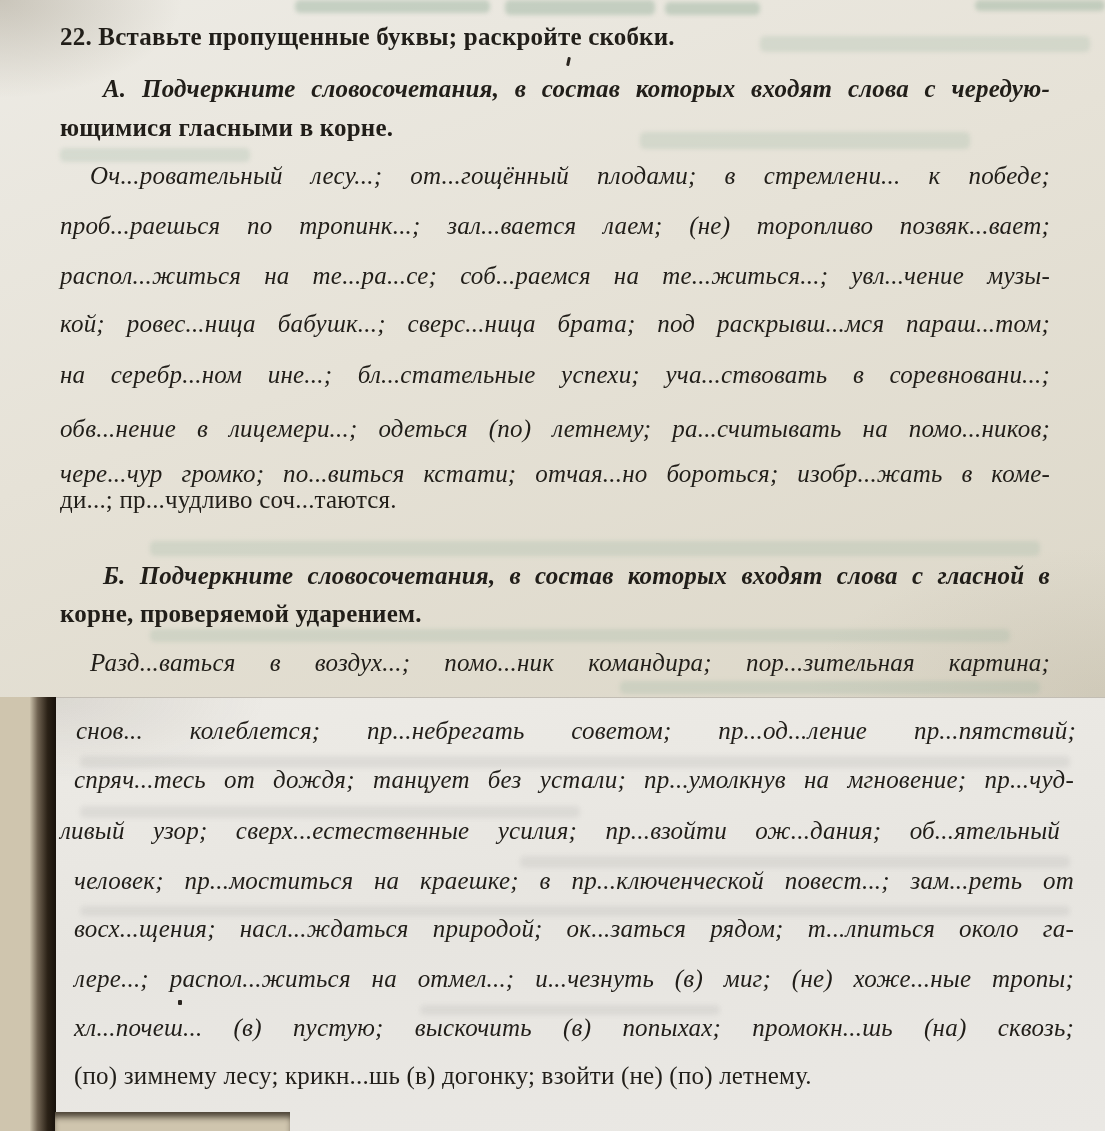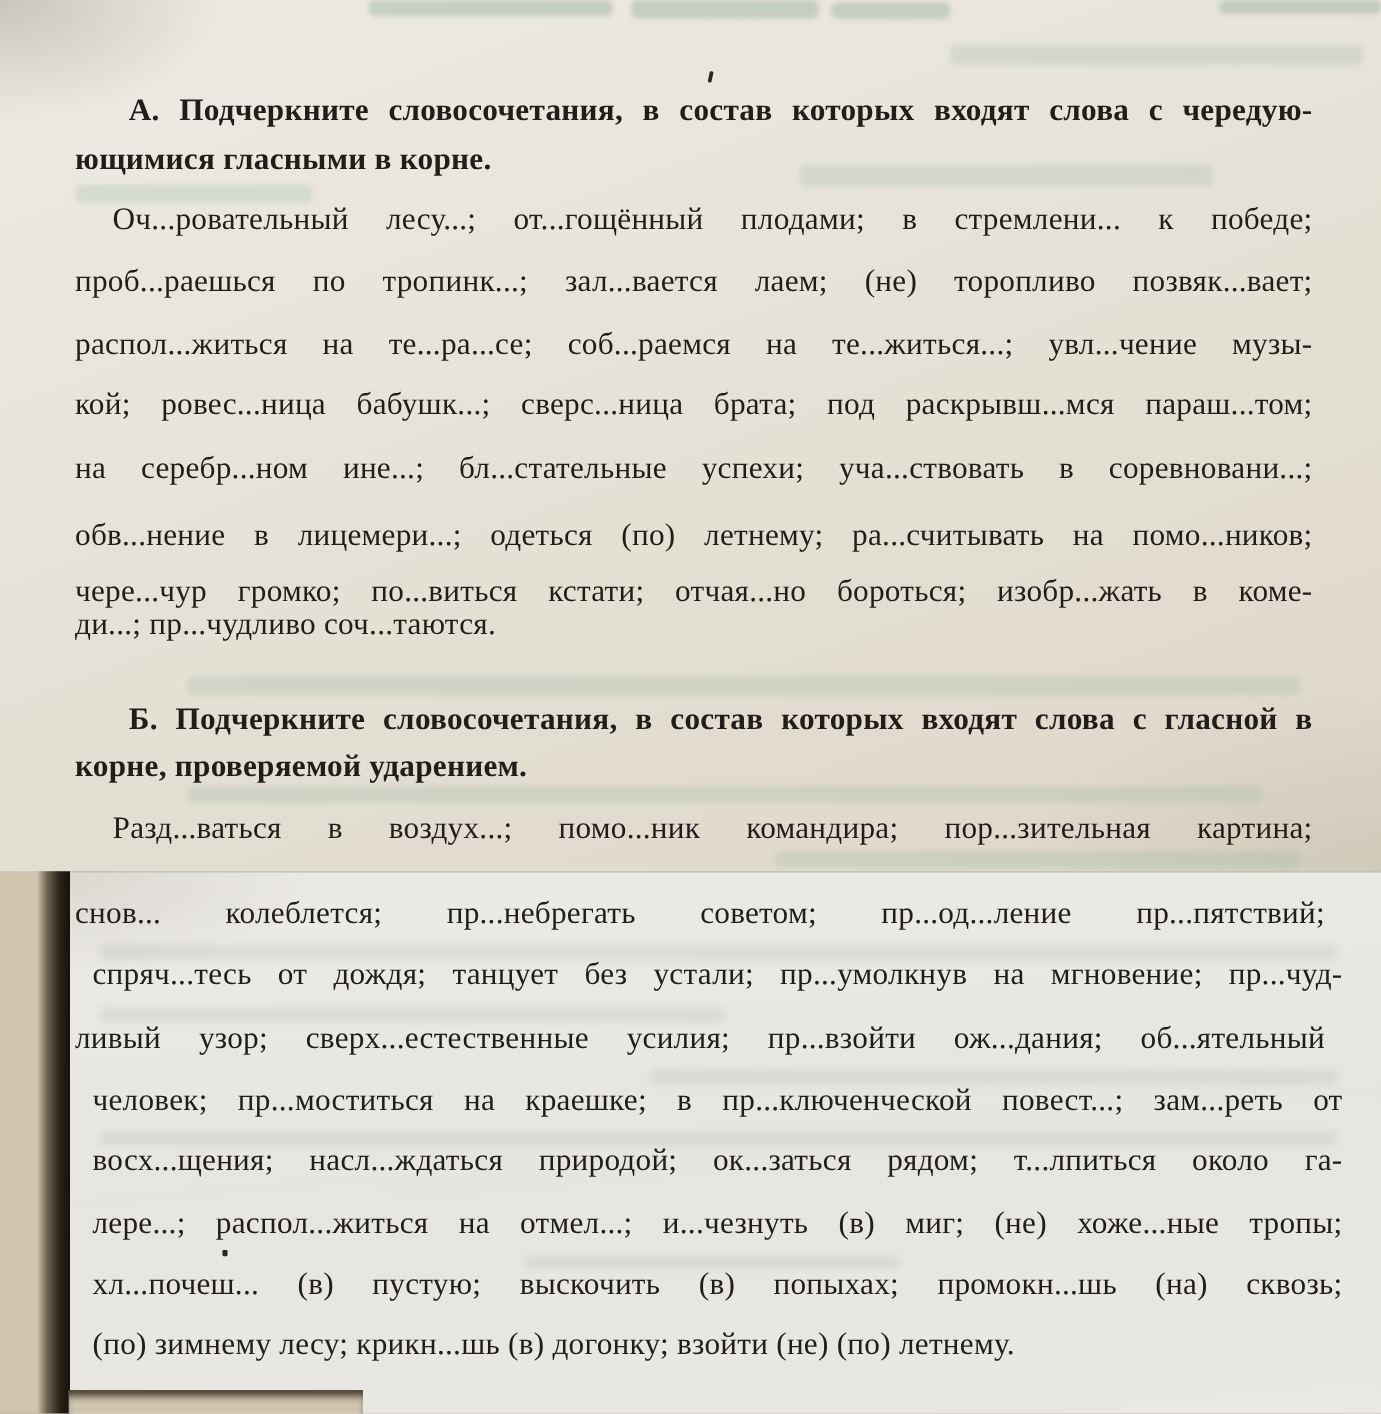--- a/index.html
+++ b/index.html
@@ -39,20 +39,21 @@
     position:absolute;
     font-size:25px;
     color:#211e19;
     white-space:nowrap;
     letter-spacing:0.2px;
   }
   .just{
     white-space:normal;
     text-align:justify;
     text-align-last:justify;
+    font-style:italic;
   }
   .bold{font-weight:700;}
   
   .smudge{position:absolute;border-radius:5px;filter:blur(2px);}
   .green{background:rgba(140,170,148,0.40);}
   .green-light{background:rgba(150,180,160,0.25);}
   .gray{background:rgba(135,135,128,0.13);filter:blur(2.5px);}
   .mark{position:absolute;background:#2a251f;border-radius:1px;}
 </style>
 </head>
@@ -77,41 +78,42 @@
   <div class="smudge green-light" style="left:620px;top:681px;width:420px;height:13px"></div>
   <div class="smudge gray" style="left:80px;top:756px;width:990px;height:12px"></div>
   <div class="smudge gray" style="left:80px;top:806px;width:500px;height:12px"></div>
   <div class="smudge gray" style="left:520px;top:856px;width:550px;height:12px"></div>
   <div class="smudge gray" style="left:80px;top:906px;width:990px;height:10px"></div>
   <div class="smudge gray" style="left:420px;top:1005px;width:300px;height:10px"></div>
 
   <div class="mark" style="left:567px;top:57px;width:3px;height:9px;transform:rotate(12deg)"></div>
   <div class="mark" style="left:178px;top:1000px;width:4px;height:5px"></div>
 
+  <div class="tl bold" style="top:23px;left:60px">22. Вставьте пропущенные буквы; раскройте скобки.</div>
 
   <div>
     <div class="tl bold just" style="top:75px;left:103px;width:947px">А. Подчеркните словосочетания, в состав которых входят слова с чередую-</div>
     <div class="tl bold" style="top:114px;left:60px">ющимися гласными в корне.</div>
 
     <div class="tl just" style="top:162px;left:90px;width:960px">Оч...ровательный лесу...; от...гощённый плодами; в стремлени... к победе;</div>
     <div class="tl just" style="top:212px;left:60px;width:990px">проб...раешься по тропинк...; зал...вается лаем; (не) торопливо позвяк...вает;</div>
     <div class="tl just" style="top:262px;left:60px;width:990px">распол...житься на те...ра...се; соб...раемся на те...житься...; увл...чение музы-</div>
     <div class="tl just" style="top:310px;left:60px;width:990px">кой; ровес...ница бабушк...; сверс...ница брата; под раскрывш...мся параш...том;</div>
     <div class="tl just" style="top:361px;left:60px;width:990px">на серебр...ном ине...; бл...стательные успехи; уча...ствовать в соревновани...;</div>
     <div class="tl just" style="top:415px;left:60px;width:990px">обв...нение в лицемери...; одеться (по) летнему; ра...считывать на помо...ников;</div>
     <div class="tl just" style="top:460px;left:60px;width:990px">чере...чур громко; по...виться кстати; отчая...но бороться; изобр...жать в коме-</div>
     <div class="tl" style="top:486px;left:60px">ди...; пр...чудливо соч...таются.</div>
   </div>
 
   <div>
     <div class="tl bold just" style="top:562px;left:103px;width:947px">Б. Подчеркните словосочетания, в состав которых входят слова с гласной в</div>
     <div class="tl bold" style="top:600px;left:60px">корне, проверяемой ударением.</div>
 
     <div class="tl just" style="top:649px;left:90px;width:960px">Разд...ваться в воздух...; помо...ник командира; пор...зительная картина;</div>
-    <div class="tl just" style="top:717px;left:60px;width:1000px">снов... колеблется; пр...небрегать советом; пр...од...ление пр...пятствий;</div>
+    <div class="tl just" style="top:717px;left:76px;width:1000px">снов... колеблется; пр...небрегать советом; пр...од...ление пр...пятствий;</div>
     <div class="tl just" style="top:766px;left:74px;width:1000px">спряч...тесь от дождя; танцует без устали; пр...умолкнув на мгновение; пр...чуд-</div>
     <div class="tl just" style="top:817px;left:60px;width:1000px">ливый узор; сверх...естественные усилия; пр...взойти ож...дания; об...ятельный</div>
     <div class="tl just" style="top:867px;left:74px;width:1000px">человек; пр...моститься на краешке; в пр...ключенческой повест...; зам...реть от</div>
     <div class="tl just" style="top:915px;left:74px;width:1000px">восх...щения; насл...ждаться природой; ок...заться рядом; т...лпиться около га-</div>
     <div class="tl just" style="top:965px;left:74px;width:1000px">лере...; распол...житься на отмел...; и...чезнуть (в) миг; (не) хоже...ные тропы;</div>
     <div class="tl just" style="top:1014px;left:74px;width:1000px">хл...почеш... (в) пустую; выскочить (в) попыхах; промокн...шь (на) сквозь;</div>
     <div class="tl" style="top:1062px;left:74px">(по) зимнему лесу; крикн...шь (в) догонку; взойти (не) (по) летнему.</div>
   </div>
 
 </div>

